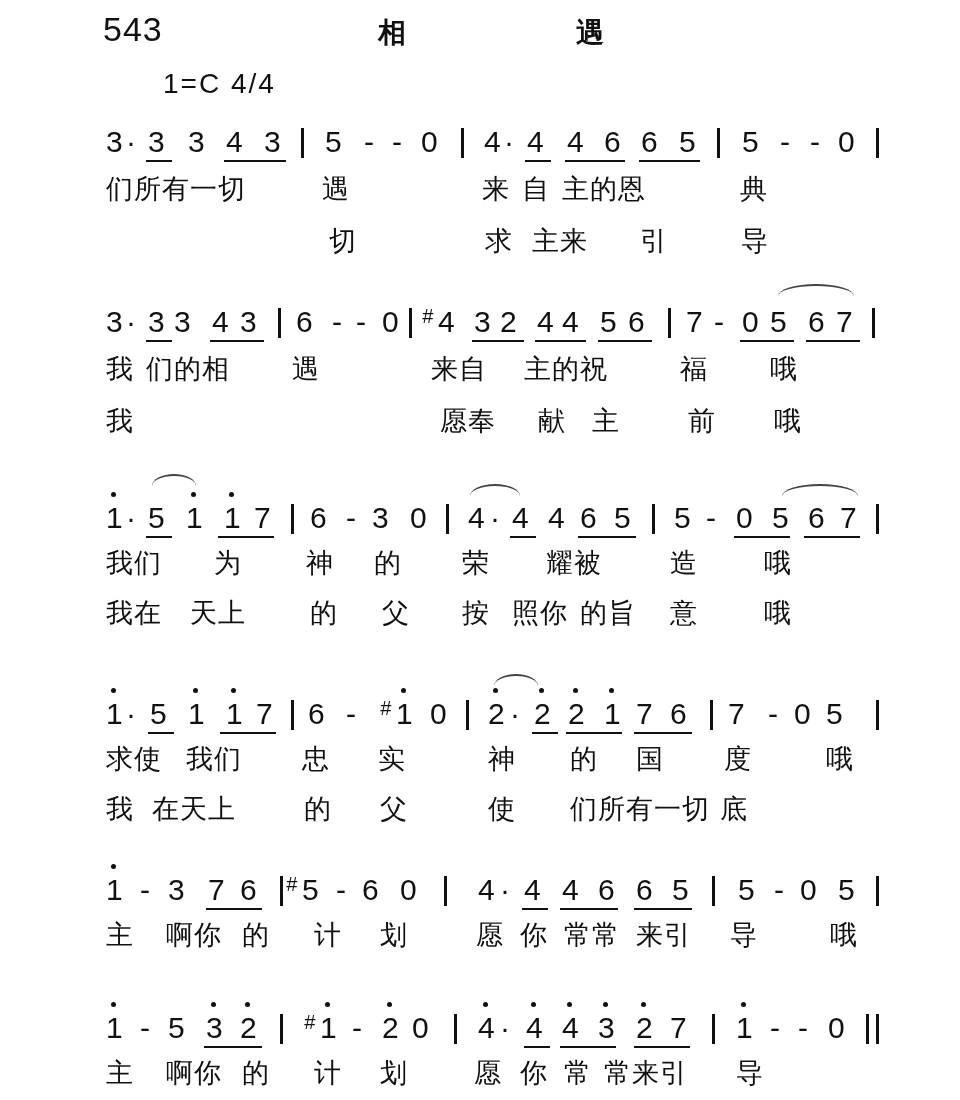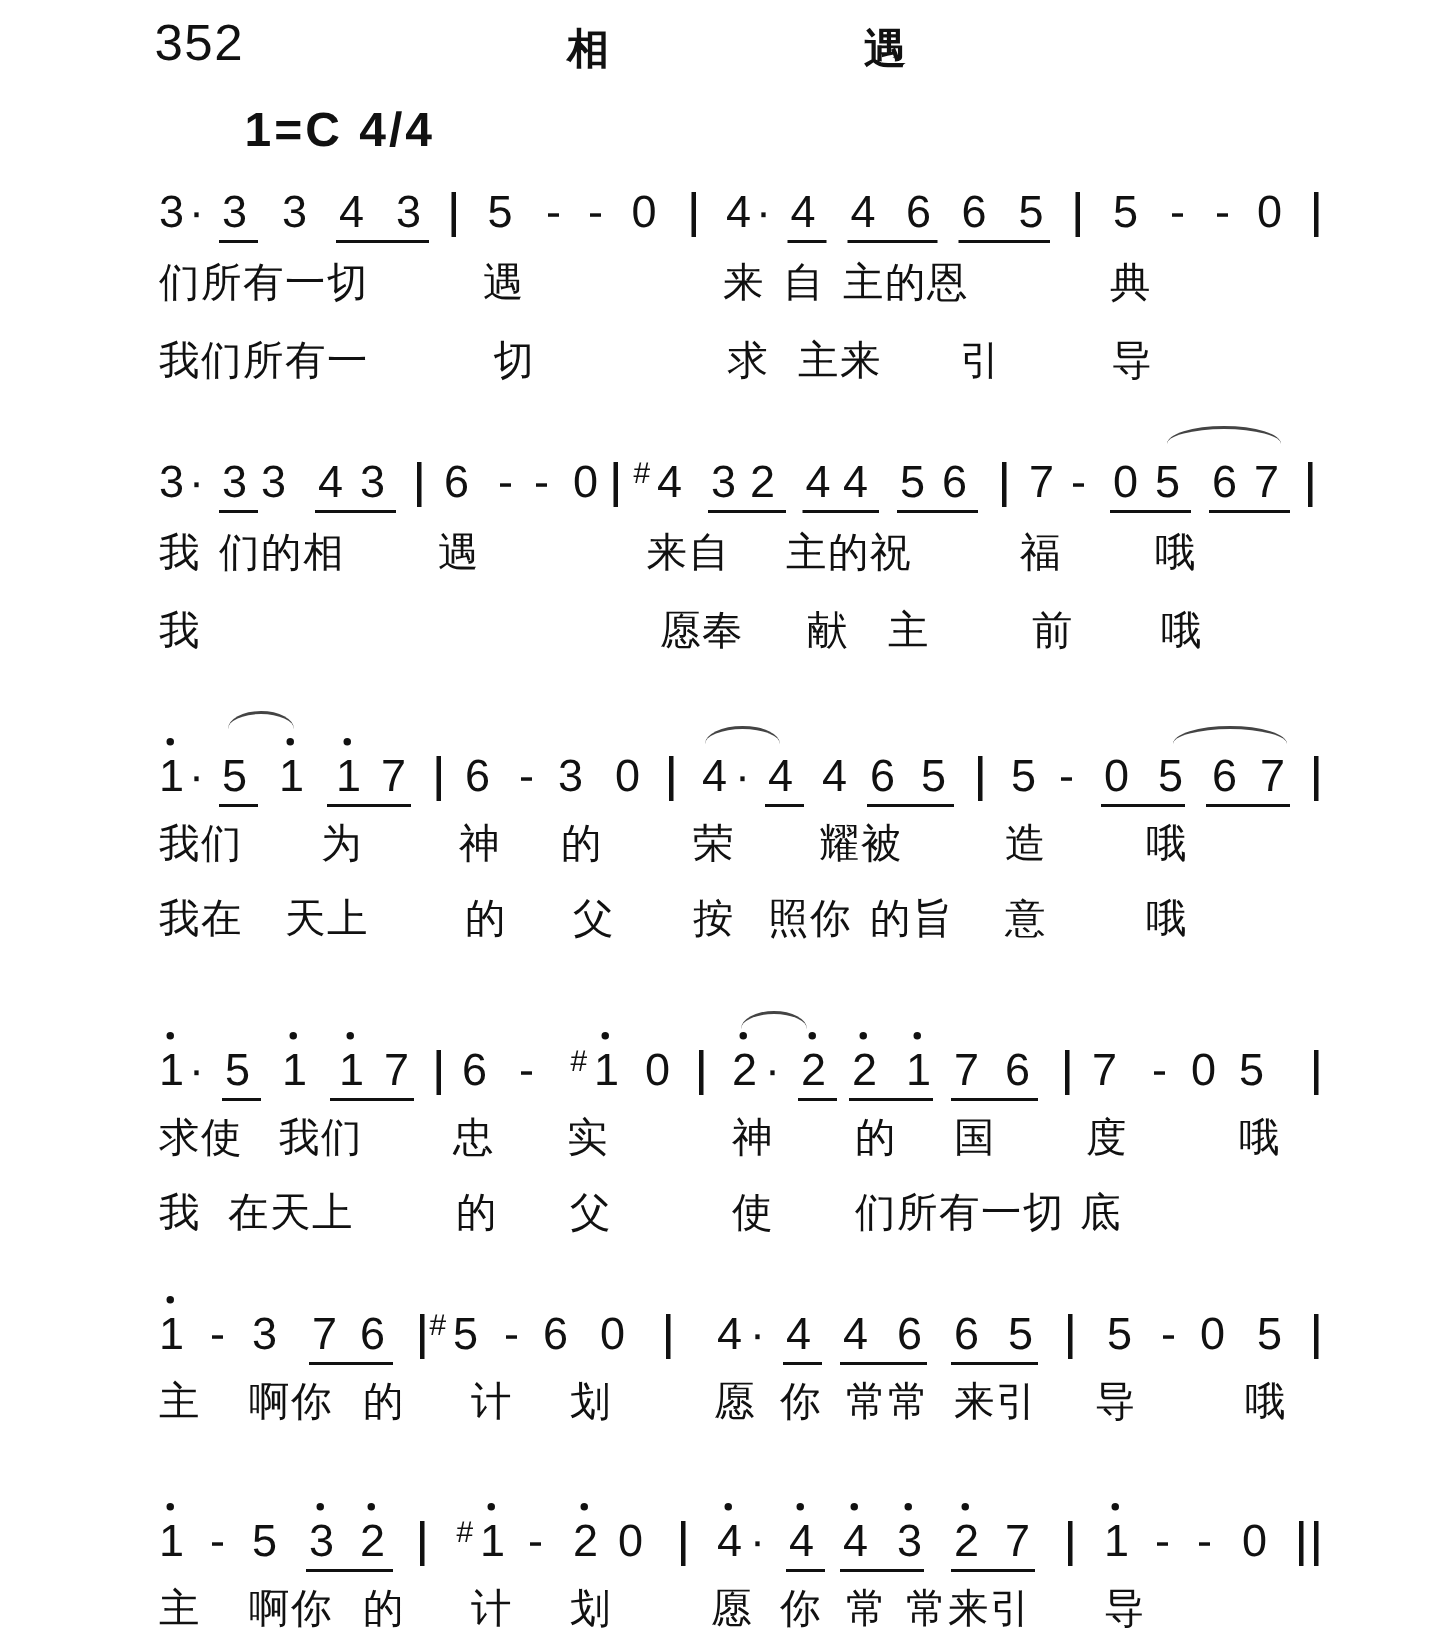--- a/index.html
+++ b/index.html
@@ -2,35 +2,35 @@
 <html><head>
 <meta charset="utf-8">
 <style>
   html, body { margin: 0; padding: 0; background: #ffffff; }
   body { width: 960px; height: 1100px; position: relative; overflow: hidden;
          font-family: "DejaVu Sans", "Liberation Sans", sans-serif; color: #111; }
   .abs { position: absolute; }
   .num { font-family: "Liberation Sans", "DejaVu Sans", sans-serif; }
   #hymn-number { left: 103px; top: 10px; font-size: 34px; letter-spacing: 1px; }
   .title-char { top: 14px; font-size: 28px; font-weight: bold; }
-  #key-sig { left: 163px; top: 68px; font-size: 32px; letter-spacing: 2px; font-weight: bold; }
+  #key-sig { left: 163px; top: 68px; font-size: 28px; letter-spacing: 2px; }
   .row { position: absolute; left: 0; width: 960px; height: 50px; }
   .tok { position: absolute; top: 0; font-size: 30px; line-height: 40px; white-space: pre; }
   .tok .dot-hi { position: absolute; left: 50%; top: -6px; width: 5px; height: 5px; margin-left: -3px; border-radius: 50%; background: #111; }
   .tok .sharp { position: absolute; left: -16px; top: -6px; font-size: 20px; font-style: italic; }
   .ul { position: absolute; height: 2px; background: #111; top: 38px; }
   .bar { position: absolute; top: 6px; width: 3px; height: 30px; background: #111; }
   .slur { position: absolute; border-top: 2px solid #444; border-radius: 50% 50% 0 0 / 100% 100% 0 0; height: 10px; }
   .lyric-row { position: absolute; left: 0; width: 960px; height: 40px; }
   .ly { position: absolute; top: 0; font-size: 27px; line-height: 34px; white-space: pre; letter-spacing: 1px; }
 </style>
 </head>
 <body>
 
-<div id="hymn-number" class="abs num">352</div>
+<div id="hymn-number" class="abs num">543</div>
 <div class="abs title-char" style="left:378px">相</div>
 <div class="abs title-char" style="left:576px">遇</div>
 <div id="key-sig" class="abs num">1=C 4/4</div>
 
 <div id="score">
     <div class="row" style="top: 122px;">
       <span class="tok num" style="left: 106px;">3</span>
       <span class="tok num" style="left: 126px;">·</span>
       <span class="tok num" style="left: 148px;">3</span>
       <span class="tok num" style="left: 188px;">3</span>
@@ -63,21 +63,20 @@
     </div>
     <div class="lyric-row" style="top: 172px;">
       <span class="ly" style="left: 106px;">们所有一切</span>
       <span class="ly" style="left: 322px;">遇</span>
       <span class="ly" style="left: 482px;">来</span>
       <span class="ly" style="left: 522px;">自</span>
       <span class="ly" style="left: 562px;">主的恩</span>
       <span class="ly" style="left: 740px;">典</span>
     </div>
     <div class="lyric-row" style="top: 224px;">
-      <span class="ly" style="left: 106px;">我们所有一</span>
       <span class="ly" style="left: 329px;">切</span>
       <span class="ly" style="left: 485px;">求</span>
       <span class="ly" style="left: 532px;">主来</span>
       <span class="ly" style="left: 640px;">引</span>
       <span class="ly" style="left: 741px;">导</span>
     </div>
     <div class="row" style="top: 302px;">
       <span class="tok num" style="left: 106px;">3</span>
       <span class="tok num" style="left: 126px;">·</span>
       <span class="tok num" style="left: 148px;">3</span>

